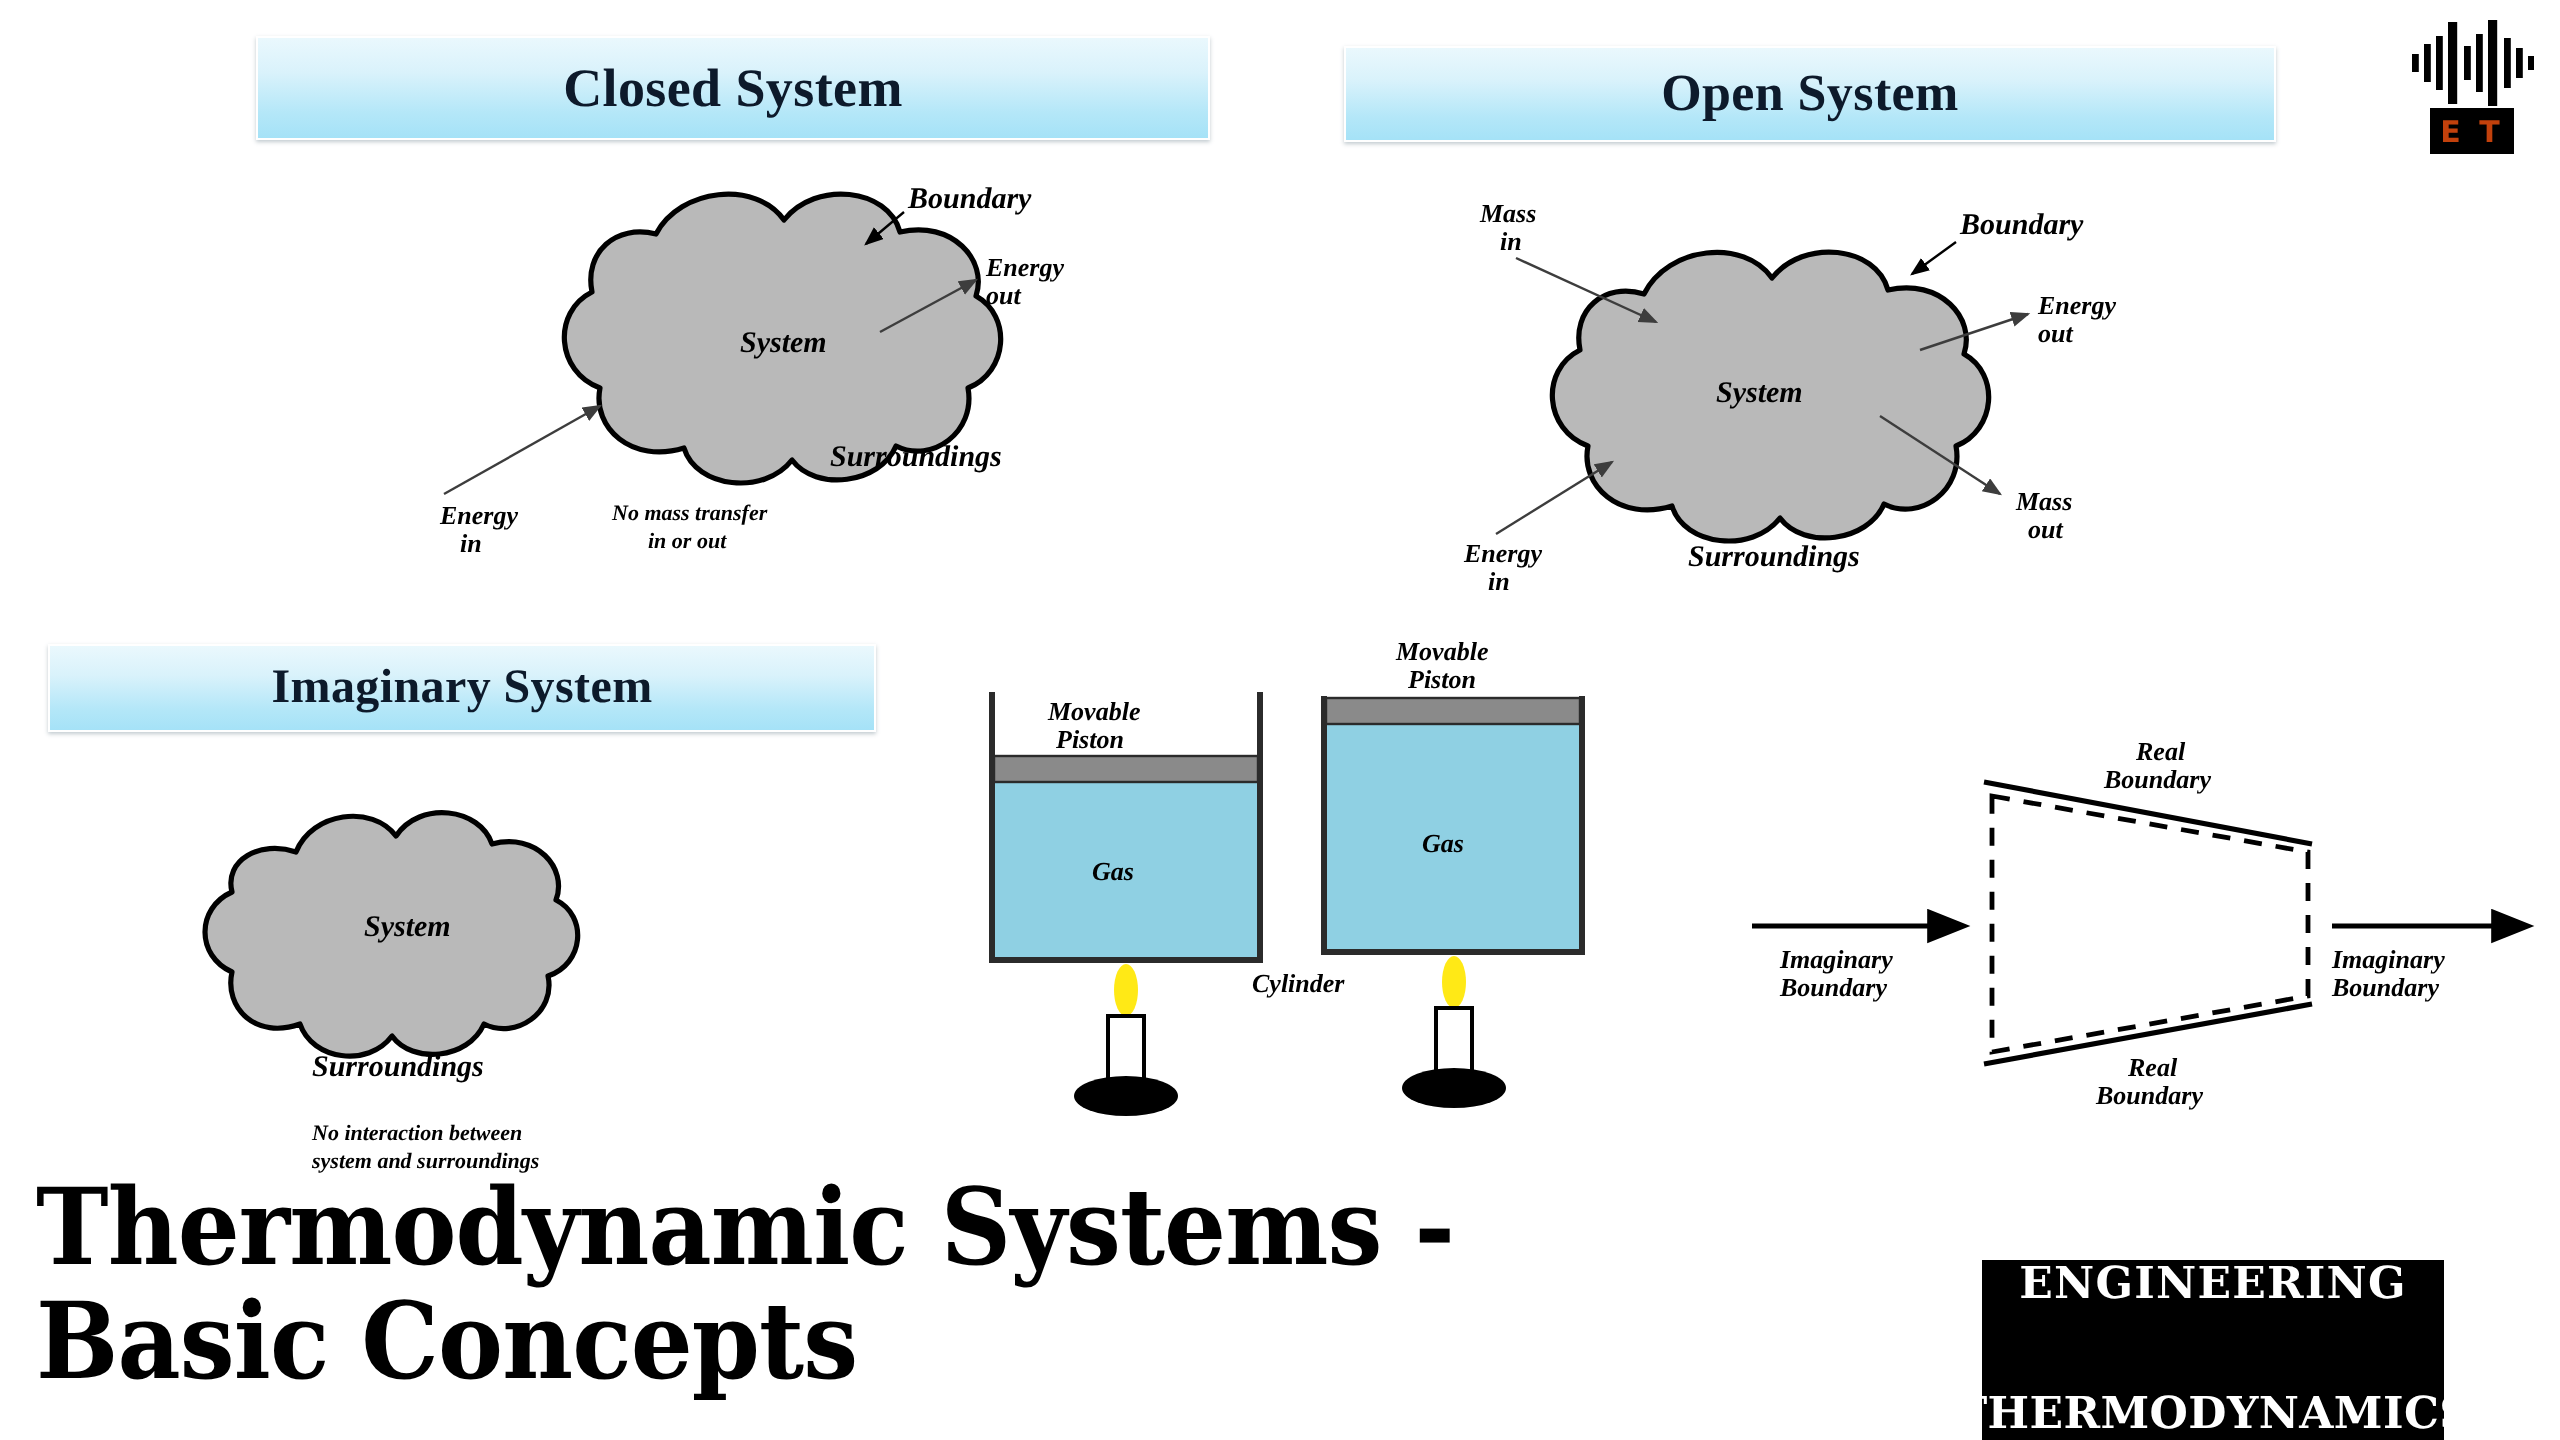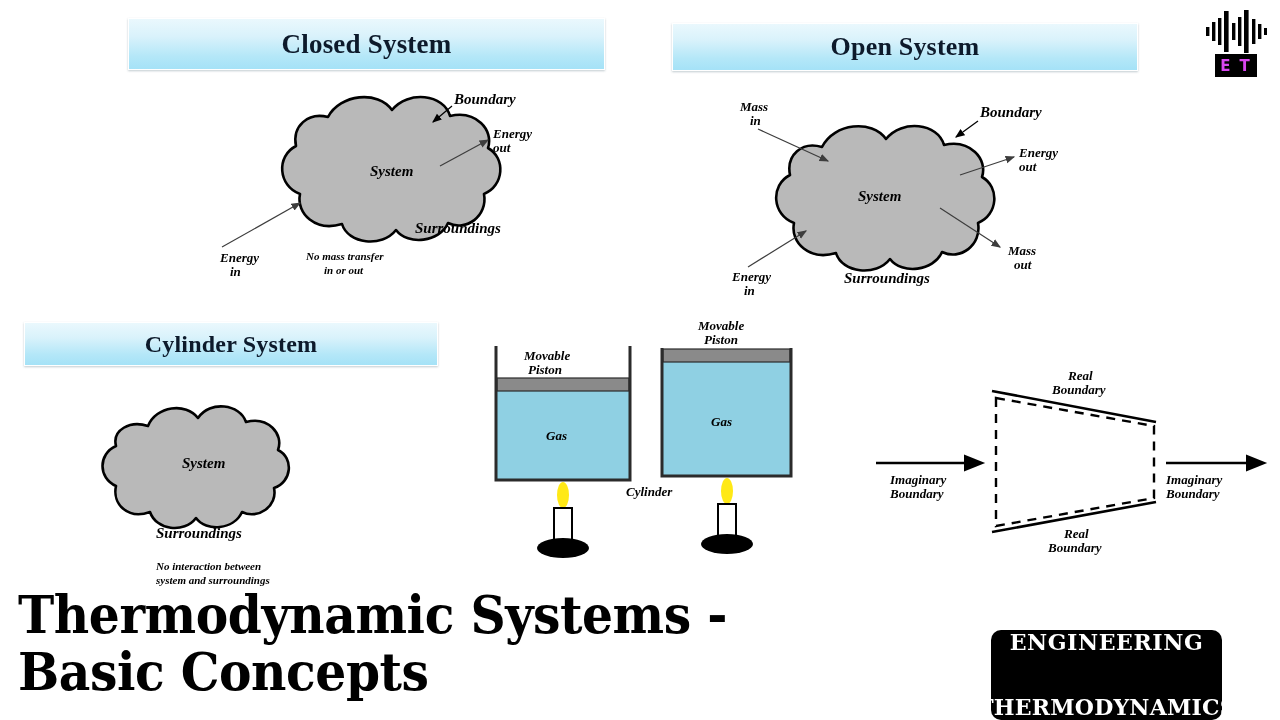--- a/index.html
+++ b/index.html
@@ -112,21 +112,20 @@
     left: 991px;
     top: 630px;
     width: 231px;
     height: 90px;
     background: #000000;
     display: flex;
     flex-direction: column;
     align-items: center;
     justify-content: center;
     box-sizing: border-box;
-    border-radius: 10px;
   }
   .badge-line {
     color: #ffffff;
     font-family: "DejaVu Serif", "Liberation Serif", serif;
     font-weight: bold;
     font-size: 22px;
     letter-spacing: 0.6px;
     line-height: 1.24;
     white-space: nowrap;
   }
@@ -140,21 +139,21 @@
     width: 72px;
     height: 74px;
   }
   #logo-et-box {
     position: absolute;
     left: 15px;
     top: 46px;
     width: 42px;
     height: 23px;
     background: #000000;
-    color: #d946ef;
+    color: #c2410c;
     font-family: "DejaVu Sans", "Liberation Sans", sans-serif;
     font-weight: bold;
     font-size: 15px;
     letter-spacing: 2px;
     display: flex;
     align-items: center;
     justify-content: center;
     box-sizing: border-box;
   }
 </style>
@@ -266,21 +265,21 @@
 
       <line class="thin-arrow" x1="30" y1="172" x2="88" y2="136" marker-end="url(#ah-gray)"></line>
       <text class="lbl lbl-mid" x="14" y="186">Energy</text>
       <text class="lbl lbl-mid" x="26" y="200">in</text>
 
       <text class="lbl lbl-big" x="126" y="188">Surroundings</text>
     </svg>
   </div>
 
   <div class="banner" id="banner-isolated">
-    <span class="banner-text">Cylinder System</span>
+    <span class="banner-text">Imaginary System</span>
   </div>
 
   <div class="diagram" id="diagram-isolated" style="left:110px; top:390px;">
     <svg width="300" height="200" viewBox="0 0 300 200">
       <path class="cloud-body" d="M 38,36
            C 46,16 76,12 88,28
            C 100,10 130,14 136,32
            C 158,26 174,44 168,60
            C 184,68 182,92 164,98
            C 168,116 148,130 132,122

